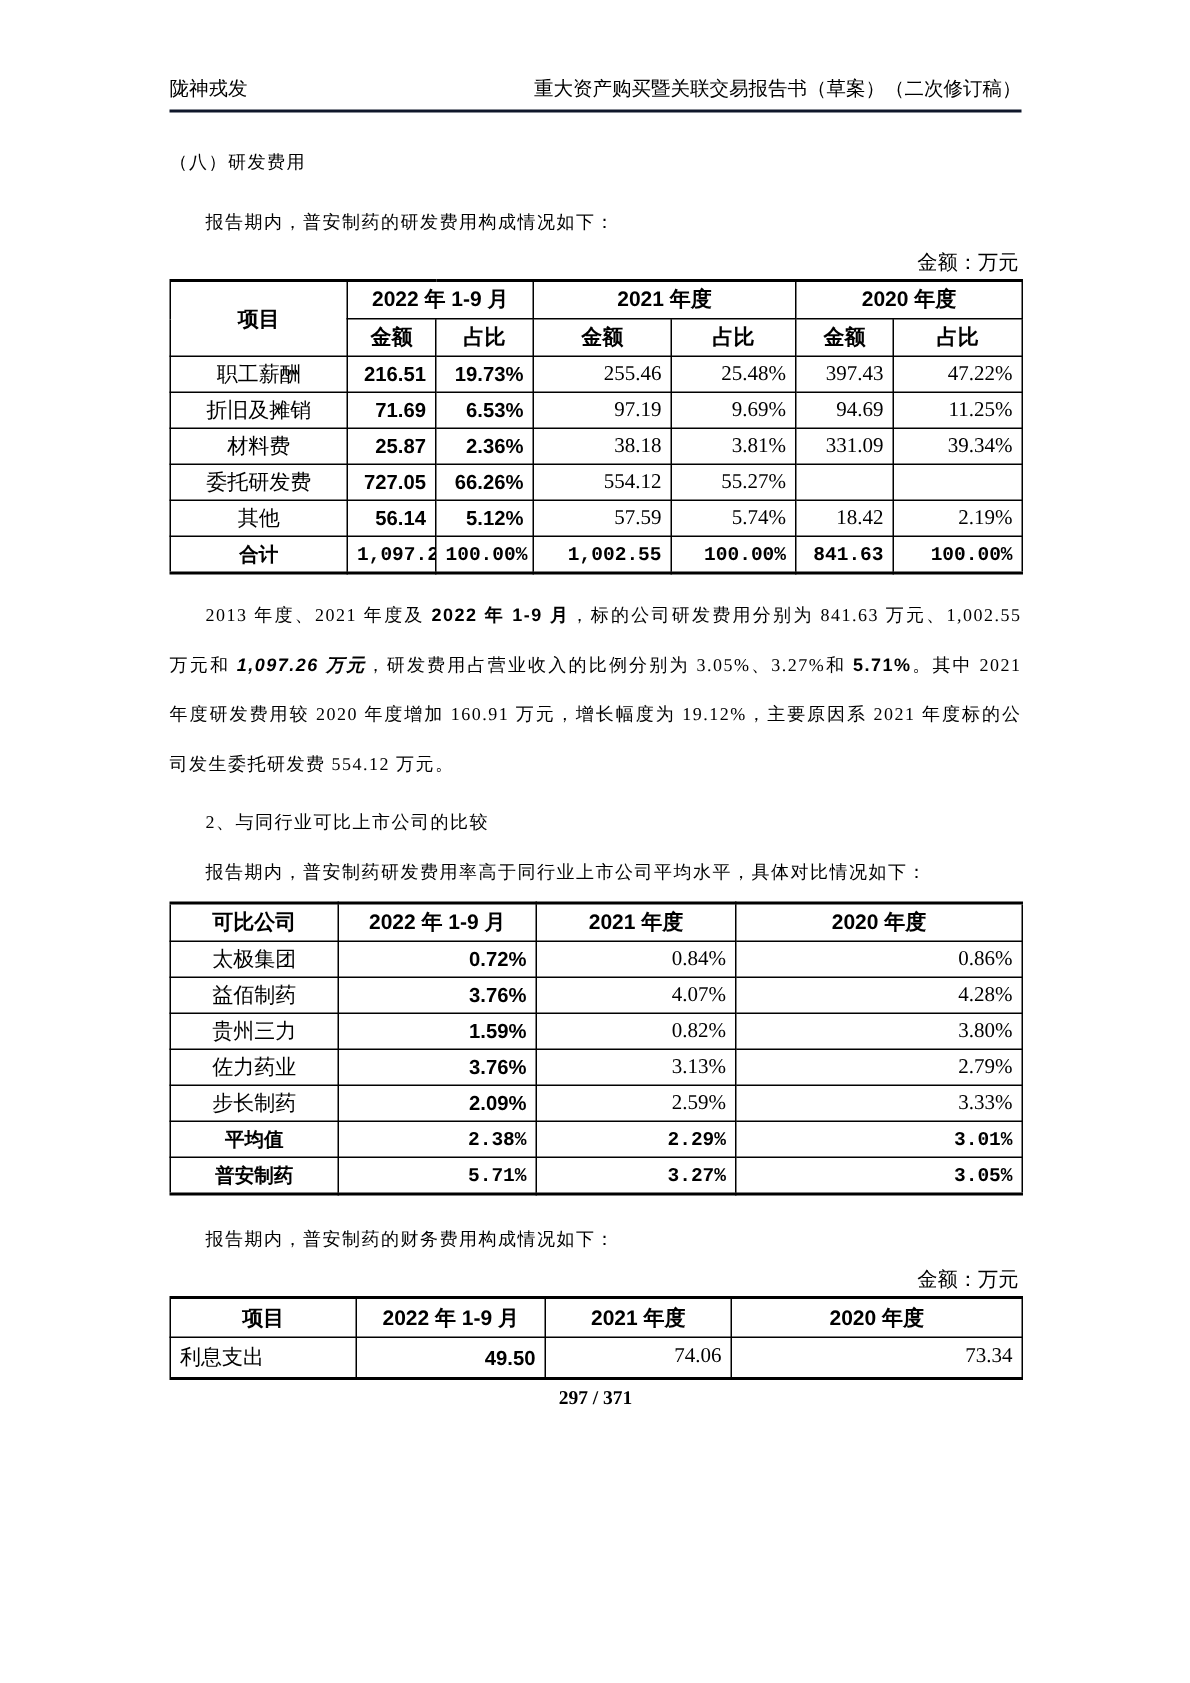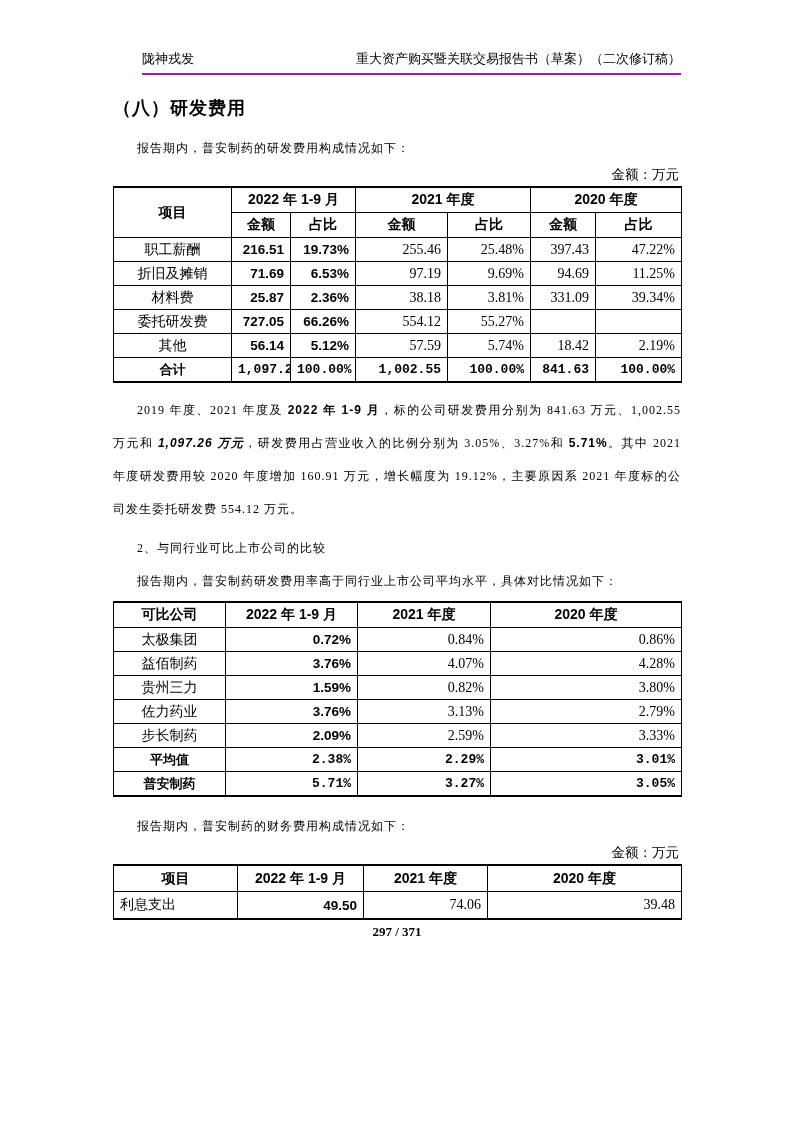--- a/index.html
+++ b/index.html
@@ -10,30 +10,30 @@
     font-family: "Liberation Serif", "DejaVu Serif", serif;
     overflow: hidden;
     box-sizing: border-box;
   }
   .page-inner { padding: 0 112px 0 113px; }
 
   
   .doc-header {
     padding-top: 50px;
     display: flex; justify-content: space-between; align-items: flex-end;
-    border-bottom: 2px solid #a21caf;
+    border-bottom: 2px solid #0f172a;
     padding-bottom: 5px;
-    font-size: 13px; line-height: 18px; margin-left: 29px;
+    font-size: 13px; line-height: 18px;
   }
 
   
   h2.sec-heading {
     font-family: "Liberation Sans", "DejaVu Sans", sans-serif;
-    font-weight: bold;
-    font-size: 18px; line-height: 22px;
+    font-weight: normal;
+    font-size: 12px; line-height: 22px;
     letter-spacing: 1px;
     margin: 22px 0 0 0;
   }
   p.para {
     font-size: 12px; line-height: 33px;
     text-align: justify;
     text-indent: 2em;
     letter-spacing: 1px;
     margin: 0;
   }
@@ -188,21 +188,21 @@
         <td class="r">1,097.26</td>
         <td class="r">100.00%</td>
         <td class="r">1,002.55</td>
         <td class="r">100.00%</td>
         <td class="r">841.63</td>
         <td class="r">100.00%</td>
       </tr>
     </tbody>
   </table>
 
-  <p class="para analysis"><span>2019 年度、2021 年度及 </span><span class="seg-b">2022 年 1-9 月</span><span>，标的公司研发费用分别为 841.63 万元、1,002.55 万元和 </span><span class="seg-bi">1,097.26 万元</span><span>，研发费用占营业收入的比例分别为 3.05%、3.27%和 </span><span class="seg-b">5.71%</span><span>。其中 2021 年度研发费用较 2020 年度增加 160.91 万元，增长幅度为 19.12%，主要原因系 2021 年度标的公司发生委托研发费 554.12 万元。</span></p>
+  <p class="para analysis"><span>2013 年度、2021 年度及 </span><span class="seg-b">2022 年 1-9 月</span><span>，标的公司研发费用分别为 841.63 万元、1,002.55 万元和 </span><span class="seg-bi">1,097.26 万元</span><span>，研发费用占营业收入的比例分别为 3.05%、3.27%和 </span><span class="seg-b">5.71%</span><span>。其中 2021 年度研发费用较 2020 年度增加 160.91 万元，增长幅度为 19.12%，主要原因系 2021 年度标的公司发生委托研发费 554.12 万元。</span></p>
 
   <p class="para subhead">2、与同行业可比上市公司的比较</p>
   <p class="para">报告期内，普安制药研发费用率高于同行业上市公司平均水平，具体对比情况如下：</p>
 
   <table class="tbl tbl2" style="margin-top:3px">
     <colgroup>
       <col style="width:112px">
         <col style="width:132px">
         <col style="width:133px">
         <col style="width:191px">
@@ -277,20 +277,20 @@
         <th>2022 年 1-9 月</th>
         <th>2021 年度</th>
         <th>2020 年度</th>
       </tr>
     </thead>
     <tbody>
       <tr>
         <td class="l">利息支出</td>
         <td class="r b22">49.50</td>
         <td class="r">74.06</td>
-        <td class="r">39.48</td>
+        <td class="r">73.34</td>
       </tr>
     </tbody>
   </table>
 
   <div class="page-num">297 / 371</div>
 
 </div>
 
 </body></html>

